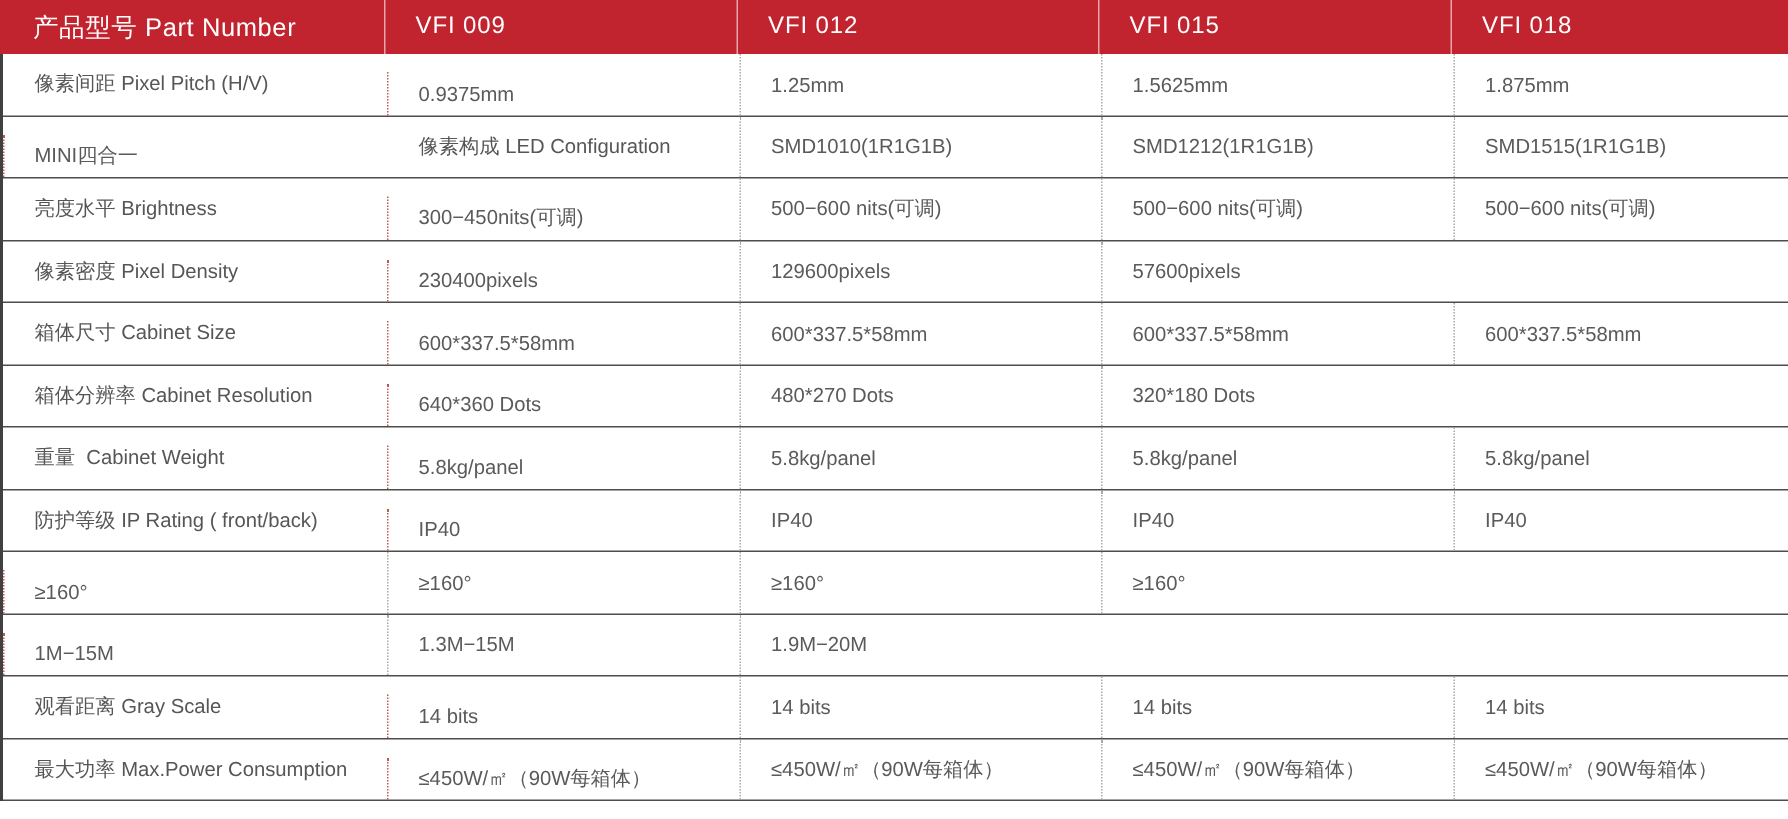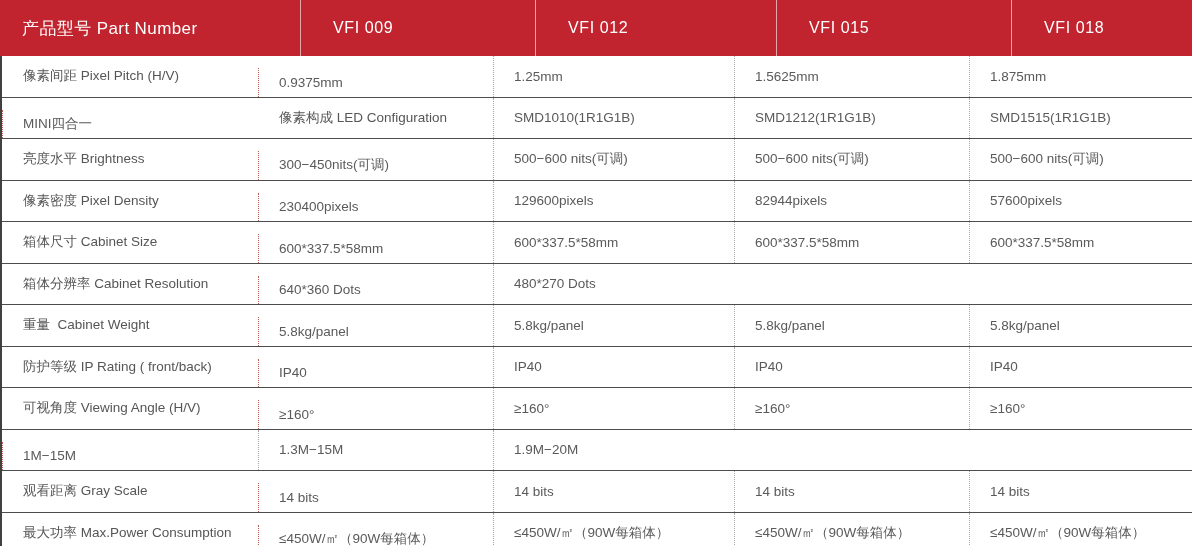--- a/index.html
+++ b/index.html
@@ -20,35 +20,34 @@
     align-items: stretch;
   }
   .cell {
     display: flex;
     align-items: center;
     white-space: pre;
     overflow: hidden;
   }
   
   .header-row {
-    height: 56px;
+    height: 36px;
     background: #c1242e;
     color: #ffffff;
   }
   .header-row .label-cell {
     padding-left: 22px;
     font-size: 17px;
     letter-spacing: 0.4px;
   }
   .header-row .value-cell {
-    padding-left: 32px;
+    padding-left: 20px;
     font-size: 16px;
     letter-spacing: 0.6px;
     border-left: 1px solid rgba(255,255,255,0.6);
-    margin-left: 44px;
   }
   
   .body {
     border-left: 2px solid #404040;
   }
   .body-row {
     height: 41.5px;
     border-bottom: 1px solid #4d4d4d;
     box-sizing: border-box;
     color: #58585a;
@@ -104,56 +103,55 @@
     <div class="cell value-cell first-col">300−450nits(可调)</div>
     <div class="cell value-cell">500−600 nits(可调)</div>
     <div class="cell value-cell">500−600 nits(可调)</div>
     <div class="cell value-cell">500−600 nits(可调)</div>
   </div>
 
   <div class="row body-row">
     <div class="cell label-cell">像素密度 Pixel Density</div>
     <div class="cell value-cell first-col">230400pixels</div>
     <div class="cell value-cell">129600pixels</div>
-    <div class="cell value-cell">82944pixels</div>
     <div class="cell value-cell">57600pixels</div>
   </div>
 
   <div class="row body-row">
     <div class="cell label-cell">箱体尺寸 Cabinet Size</div>
     <div class="cell value-cell first-col">600*337.5*58mm</div>
     <div class="cell value-cell">600*337.5*58mm</div>
     <div class="cell value-cell">600*337.5*58mm</div>
     <div class="cell value-cell">600*337.5*58mm</div>
   </div>
 
   <div class="row body-row">
     <div class="cell label-cell">箱体分辨率 Cabinet Resolution</div>
     <div class="cell value-cell first-col">640*360 Dots</div>
     <div class="cell value-cell">480*270 Dots</div>
+    <div class="cell value-cell">320*180 Dots</div>
   </div>
 
   <div class="row body-row">
     <div class="cell label-cell">重量  Cabinet Weight</div>
     <div class="cell value-cell first-col">5.8kg/panel</div>
     <div class="cell value-cell">5.8kg/panel</div>
     <div class="cell value-cell">5.8kg/panel</div>
     <div class="cell value-cell">5.8kg/panel</div>
   </div>
 
   <div class="row body-row">
     <div class="cell label-cell">防护等级 IP Rating ( front/back)</div>
     <div class="cell value-cell first-col">IP40</div>
     <div class="cell value-cell">IP40</div>
     <div class="cell value-cell">IP40</div>
     <div class="cell value-cell">IP40</div>
   </div>
 
   <div class="row body-row">
-    <div class="cell label-cell">可视角度 Viewing Angle (H/V)</div>
     <div class="cell value-cell first-col">≥160°</div>
     <div class="cell value-cell">≥160°</div>
     <div class="cell value-cell">≥160°</div>
     <div class="cell value-cell">≥160°</div>
   </div>
 
   <div class="row body-row">
     <div class="cell value-cell first-col">1M−15M</div>
     <div class="cell value-cell">1.3M−15M</div>
     <div class="cell value-cell">1.9M−20M</div>

